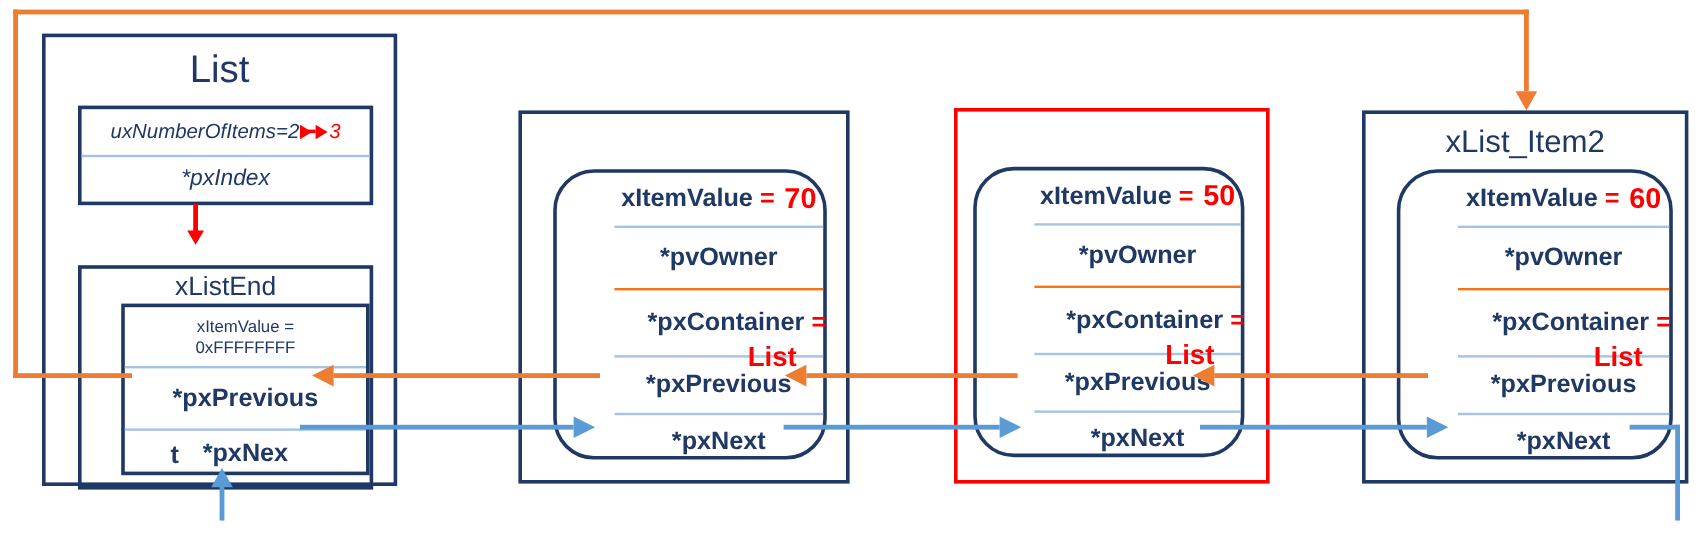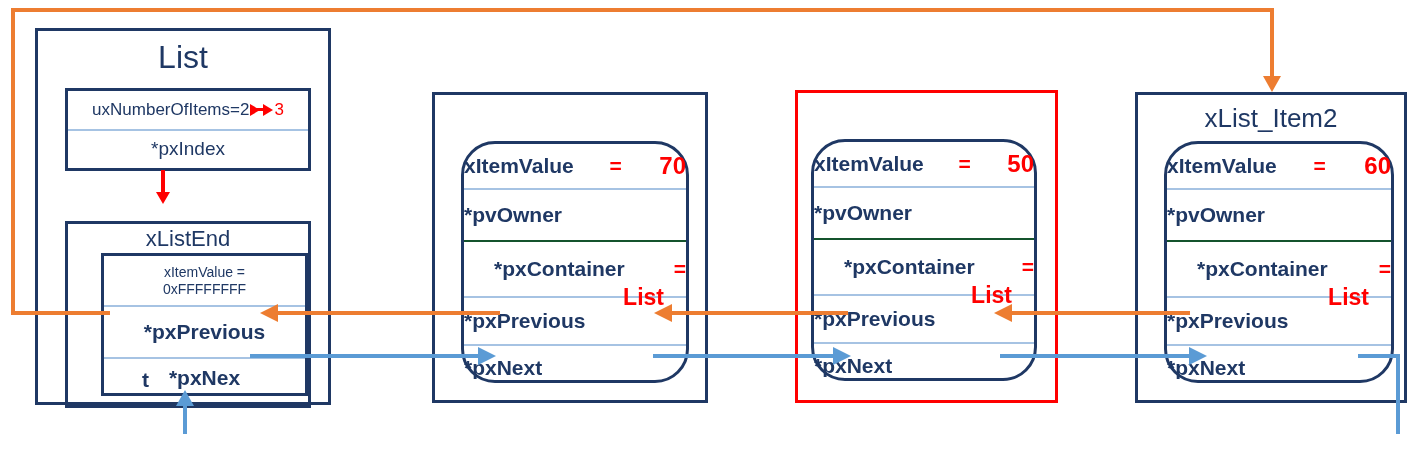--- a/index.html
+++ b/index.html
@@ -3,21 +3,21 @@
 <meta charset="utf-8">
 <style>
   html,body{margin:0;padding:0;background:#ffffff;font-family:"Liberation Sans","DejaVu Sans",sans-serif;}
   .canvas{position:relative;width:1418px;height:434px;background:#ffffff;overflow:hidden;}
   .box{position:absolute;border:3px solid #1f3864;box-sizing:border-box;background:#ffffff;z-index:1;}
 
   
   .list-box{left:35px;top:28px;width:296px;height:377px;}
   .list-title{position:absolute;left:0;right:0;top:8px;text-align:center;font-size:32px;color:#1f3864;font-weight:500;}
   .fields-box{position:absolute;left:27px;top:57px;width:246px;height:83px;border:3px solid #1f3864;box-sizing:border-box;display:flex;flex-direction:column;}
-  .fields-row{flex:1;display:flex;align-items:center;justify-content:center;color:#1f3864;}
+  .fields-row{flex:1;display:flex;align-items:center;justify-content:center;color:#1f3864;font-style:italic;}
   .fields-row.first{border-bottom:2px solid #a6c3e3;font-size:17px;}
   .fields-row.second{font-size:19px;}
   .inline-red-arrow{display:inline-flex;align-items:center;margin:0 1px;}
   .inline-red-arrow .shaft{width:13px;height:3px;background:#ff0000;}
   .inline-red-arrow .head{width:0;height:0;border-top:6px solid transparent;border-bottom:6px solid transparent;border-left:10px solid #ff0000;}
   .fields-new{font-size:17px;color:#ff0000;}
 
   .listend-box{position:absolute;left:27px;top:190px;width:246px;height:187px;border:3px solid #1f3864;box-sizing:border-box;}
   .listend-title{position:absolute;left:0;right:0;top:2px;text-align:center;font-size:22px;color:#1f3864;font-weight:500;}
   .listend-inner{position:absolute;left:23px;top:29px;width:207px;height:143px;border:3px solid #1f3864;box-sizing:border-box;display:flex;flex-direction:column;margin-left:10px;}
@@ -31,24 +31,24 @@
   .item-box{position:absolute;border:3px solid #1f3864;box-sizing:border-box;background:#ffffff;z-index:1;}
   .item-box.red-border{border-color:#ff0000;}
   .item1{left:432px;top:92px;width:276px;height:311px;}
   .item3{left:795px;top:90px;width:263px;height:313px;}
   .item2{left:1135px;top:92px;width:272px;height:311px;}
   .item-title{position:absolute;left:0;right:0;top:8px;text-align:center;font-size:26px;color:#1f3864;font-weight:500;}
   .item-inner{position:absolute;top:46px;height:242px;border:3px solid #1f3864;border-radius:34px;box-sizing:border-box;display:flex;flex-direction:column;background:transparent;}
   .item1 .item-inner{left:26px;width:228px;}
   .item3 .item-inner{left:13px;width:226px;}
   .item2 .item-inner{left:26px;width:230px;}
-  .ir{display:flex;align-items:center;justify-content:space-between;color:#1f3864;font-weight:bold;font-size:21px;position:relative;}
+  .ir{display:flex;align-items:center;justify-content:center;color:#1f3864;font-weight:bold;font-size:21px;position:relative;margin-left:48px;}
   .ir-value{flex:0 0 44px;}
   .ir-owner{flex:0 0 50px;border-top:2px solid #a6c3e3;}
-  .ir-container{flex:0 0 54px;border-top:2px solid #14532d;padding-left:30px;}
+  .ir-container{flex:0 0 54px;border-top:2px solid #f97316;padding-left:30px;}
   .ir-prev{flex:0 0 46px;border-top:2px solid #a6c3e3;}
   .ir-next{flex:0 0 44px;border-top:2px solid #a6c3e3;}
   .val-eq{color:#ff0000;margin-left:6px;}
   .val-num{color:#ff0000;font-size:24px;margin-left:8px;}
   .container-value{position:absolute;right:22px;top:44px;color:#ff0000;font-size:23px;font-weight:bold;z-index:3;line-height:1;}
 
   
   .seg{position:absolute;z-index:5;}
   .o{background:#ed7d31;}
   .b{background:#5b9bd5;}

